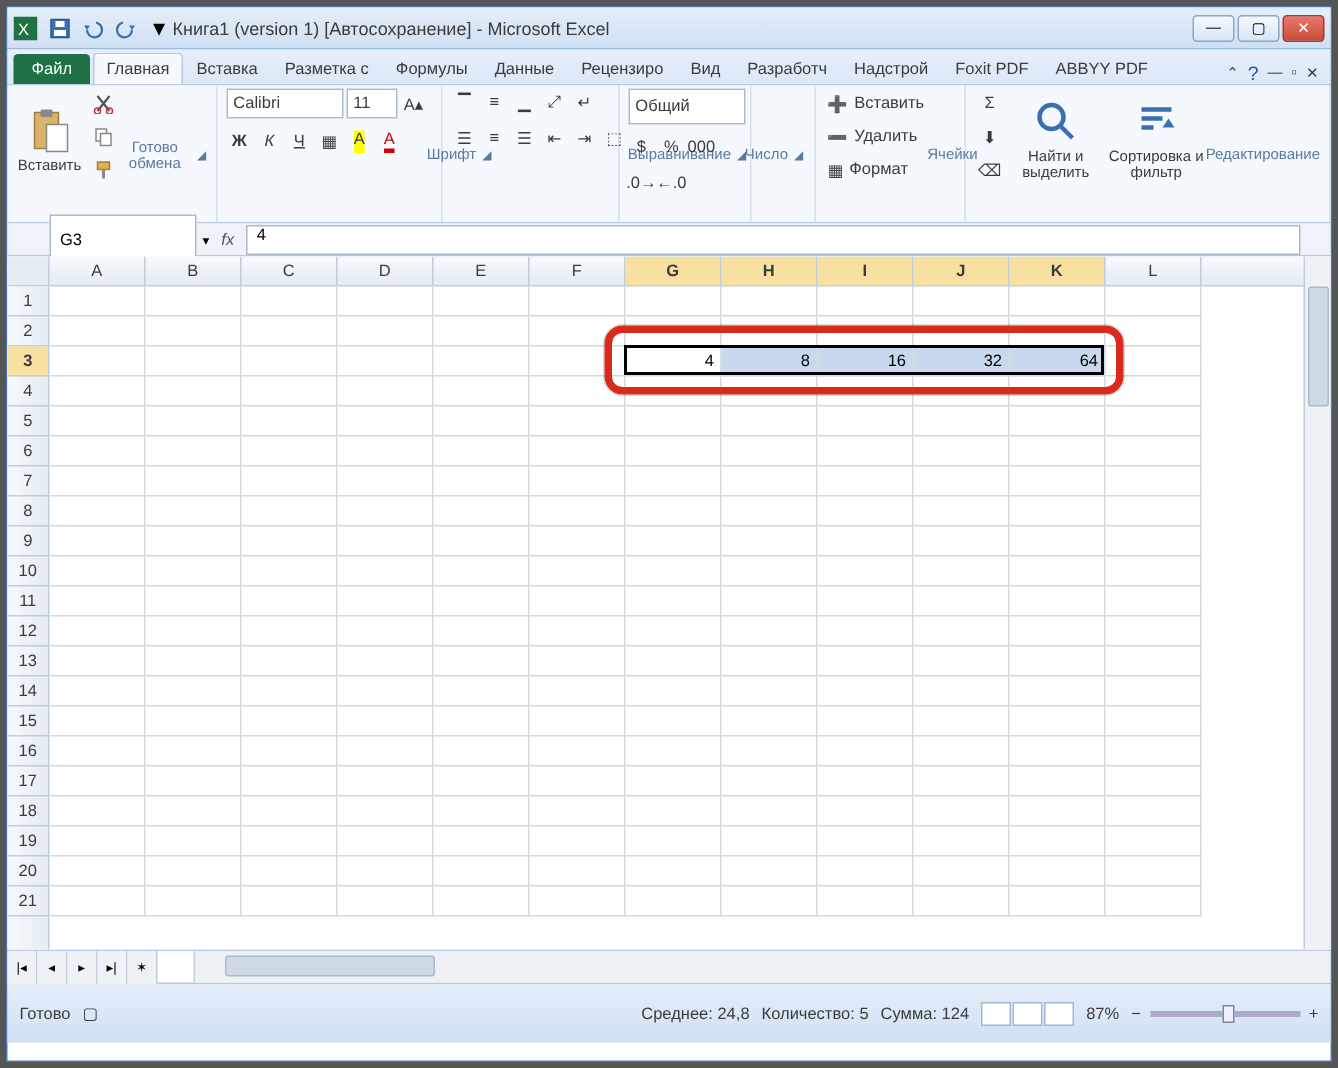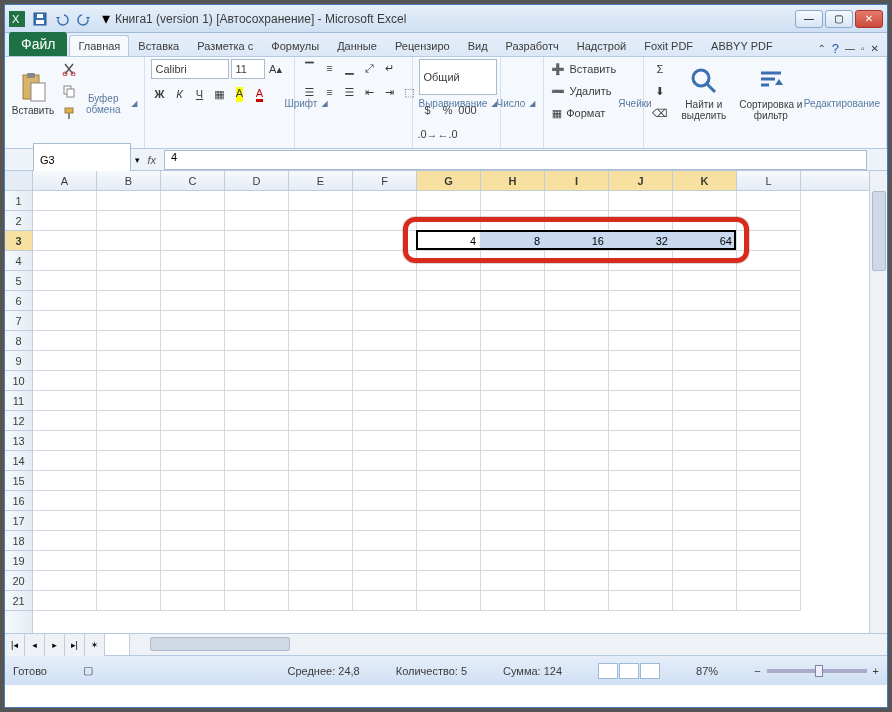--- a/index.html
+++ b/index.html
@@ -11,41 +11,41 @@
 .titlebar .excel-icon { width: 16px; height: 16px; margin-right: 6px; }
 .qat { display: flex; gap: 4px; align-items: center; }
 .qat-btn { width: 18px; height: 18px; display: flex; align-items: center; justify-content: center; cursor: pointer; }
 .title { flex: 1; text-align: left; font-size: 12px; color: #3b3b3b; }
 .win-controls { display: flex; gap: 2px; }
 .win-btn { width: 28px; height: 18px; border: 1px solid #8aa8c8; border-radius: 3px; display: flex; align-items: center; justify-content: center; font-size: 10px; cursor: pointer; background: linear-gradient(#f5f9fe,#d7e6f5); }
 .win-btn.close { background: linear-gradient(#e67a6a,#c94b3a); color: #fff; border-color: #a33; }
 
 
 .tabs { height: 24px; background: linear-gradient(#e6eef9,#dce8f7); display: flex; align-items: flex-end; padding-left: 4px; font-size: 11px; color: #3b3b3b; border-bottom: 1px solid #b5c9e2; }
-.file-tab { background: #1e7145; color: #fff; padding: 4px 12px; border-radius: 3px 3px 0 0; margin-right: 2px; cursor: pointer; font-size: 14px; }
+.file-tab { background: #1e7145; color: #fff; padding: 4px 12px; border-radius: 3px 3px 0 0; margin-right: 2px; cursor: pointer; font-size: 11px; }
 .tab { padding: 4px 8px; cursor: pointer; border: 1px solid transparent; border-bottom: none; }
 .tab.active { background: #f5f9fe; border-color: #b5c9e2; border-radius: 3px 3px 0 0; }
 .tabs-right { margin-left: auto; display: flex; align-items: center; gap: 6px; padding-right: 8px; }
 .help-icon { color: #1e5aa8; font-size: 13px; cursor: pointer; }
 
 
 .ribbon { height: 92px; background: #f5f9fe; border-bottom: 1px solid #b5c9e2; display: flex; font-size: 11px; color: #3b3b3b; }
 .group { border-right: 1px solid #d4e0ef; padding: 2px 6px 0 6px; display: flex; flex-direction: row; height: 100%; }
 .group-body { flex: 1; display: flex; gap: 4px; align-items: flex-start; }
 .group-label { text-align: center; font-size: 10px; color: #5a7aa0; padding: 2px 0; display: flex; justify-content: center; align-items: center; gap: 4px; }
 .dlg-launcher { font-size: 8px; color: #5a7aa0; cursor: pointer; }
 .big-btn { display: flex; flex-direction: column; align-items: center; justify-content: center; width: 44px; height: 68px; cursor: pointer; font-size: 10px; text-align: center; }
 .big-btn .ico { width: 32px; height: 32px; margin-bottom: 2px; }
 .mini-btns { display: flex; flex-direction: column; gap: 2px; }
 .mini-btn { width: 20px; height: 20px; display: flex; align-items: center; justify-content: center; cursor: pointer; }
 .font-row { display: flex; gap: 2px; align-items: center; margin-bottom: 2px; }
 .font-name { width: 78px; height: 20px; border: 1px solid #abc; font-size: 11px; padding: 0 4px; background: #fff; display: flex; align-items: center; }
 .font-size { width: 34px; height: 20px; border: 1px solid #abc; font-size: 11px; padding: 0 4px; background: #fff; display: flex; align-items: center; }
 .tiny-btn { width: 18px; height: 18px; border: 1px solid transparent; display: flex; align-items: center; justify-content: center; cursor: pointer; font-size: 11px; }
-.num-fmt { width: 78px; height: 36px; border: 1px solid #abc; font-size: 11px; padding: 0 4px; background: #fff; display: flex; align-items: center; margin-bottom: 2px; }
+.num-fmt { width: 78px; height: 24px; border: 1px solid #abc; font-size: 11px; padding: 0 4px; background: #fff; display: flex; align-items: center; margin-bottom: 2px; }
 .cell-btn { display: flex; align-items: center; gap: 4px; height: 20px; cursor: pointer; font-size: 11px; padding: 0 2px; }
 
 
 .formula-bar { height: 22px; border-bottom: 1px solid #b5c9e2; display: flex; align-items: center; background: #eef3fa; }
 .name-box { width: 98px; height: 20px; border: 1px solid #abc; background: #fff; font-size: 11px; display: flex; align-items: center; padding: 16px 6px; margin: 0 4px 0 28px; text-align: right; }
 .fx-label { font-style: italic; font-size: 11px; color: #555; padding: 0 8px; cursor: pointer; }
 .formula-input { flex: 1; height: 20px; border: 1px solid #abc; background: #fff; font-size: 11px; padding: 0 6px; margin-right: 20px; }
 
 
 .grid-area { position: relative; height: 462px; background: #fff; overflow: hidden; }
@@ -70,21 +70,21 @@
 .sheet-strip { height: 22px; display: flex; border-top: 1px solid #b5c9e2; font-size: 11px; }
 .sheet-nav { display: flex; }
 .sheet-nav-btn { width: 20px; height: 22px; border-right: 1px solid #c0cddd; display: flex; align-items: center; justify-content: center; cursor: pointer; background: #eef1f6; font-size: 9px; }
 .sheet-tabs { display: flex; }
 .sheet-tab { padding: 3px 12px; border-right: 1px solid #c0cddd; background: #eef1f6; cursor: pointer; }
 .sheet-tab.active { background: #fff; font-weight: bold; }
 .hscroll { flex: 1; background: #eef1f6; position: relative; margin-left: 24px; border-left: 1px solid #c0cddd; }
 .hthumb { position: absolute; top: 3px; left: 20px; width: 140px; height: 14px; background: #cfd8e5; border: 1px solid #aeb9c9; border-radius: 2px; }
 
 
-.status-bar { height: 30px; background: linear-gradient(#e6eef9,#cfe0f4); border-top: 1px solid #b5c9e2; display: flex; align-items: center; font-size: 11px; color: #3b3b3b; padding: 4px 8px; gap: 36px; }
+.status-bar { height: 40px; background: linear-gradient(#e6eef9,#cfe0f4); border-top: 1px solid #b5c9e2; display: flex; align-items: center; font-size: 11px; color: #3b3b3b; padding: 4px 8px; gap: 8px; }
 .status-bar .spacer { flex: 1; }
 .view-btns { display: flex; gap: 1px; }
 .view-btn { width: 20px; height: 16px; border: 1px solid #9db8d9; background: #fff; cursor: pointer; }
 .zoom { display: flex; align-items: center; gap: 6px; }
 .zoom-slider { width: 100px; height: 4px; background: #aac; position: relative; }
 .zoom-handle { position: absolute; top: -4px; left: 48px; width: 8px; height: 12px; background: #eef; border: 1px solid #789; }
 .small-ico { width: 14px; height: 14px; }
 
 svg { display: block; }
 </style>
@@ -184,21 +184,21 @@
             </span>
           <span class="mini-btn">
               <svg class="small-ico" viewBox="0 0 14 14">
                 <rect x="3" y="2" width="8" height="5" fill="#e0b050" stroke="#a0803f"></rect>
                 <rect x="6" y="7" width="2" height="6" fill="#888"></rect>
               </svg>
             </span>
         </div>
       </div>
       <div class="group-label">
-          <span>Буфер обмена</span>
+          <span>Готово обмена</span>
           <span class="dlg-launcher">◢</span>
         </div>
     </div>
 
     <div class="group" style="width:150px;">
       <div class="group-body" style="flex-direction:column;">
         <div class="font-row">
           <div class="font-name">Calibri</div>
           <div class="font-size">11</div>
           <span class="tiny-btn">A▴</span>

